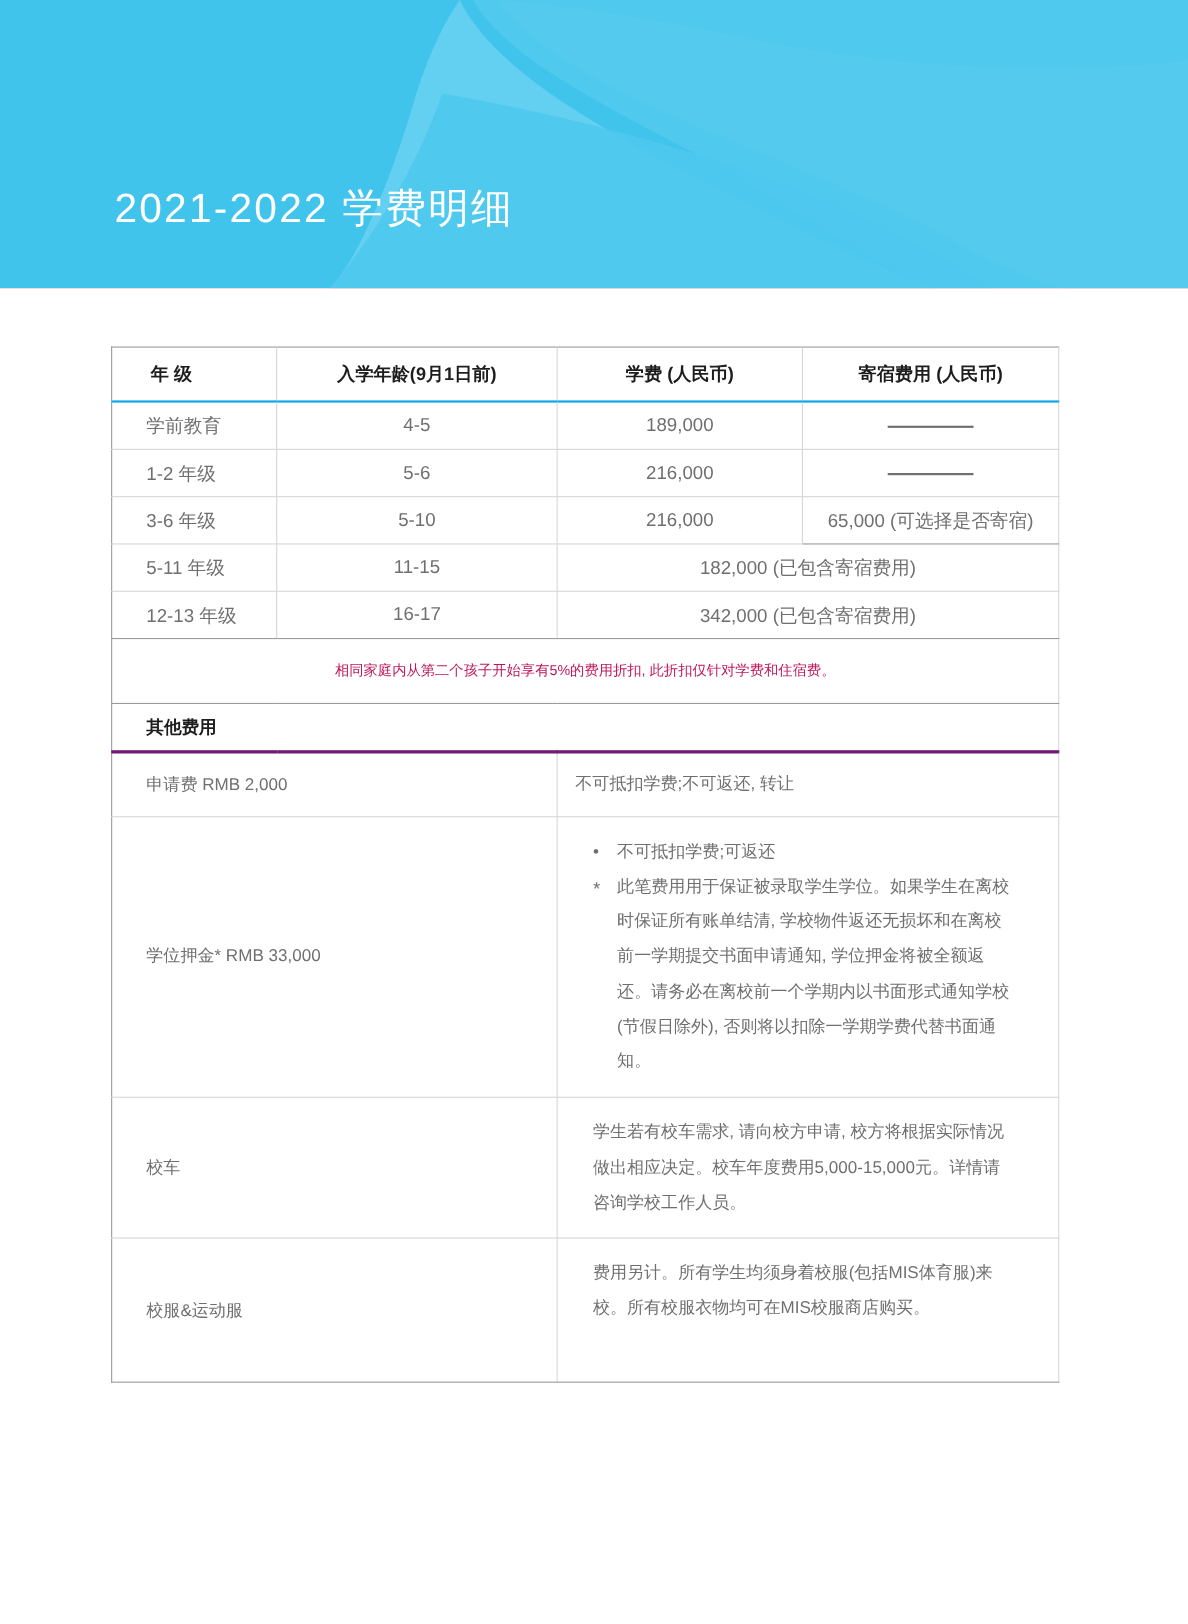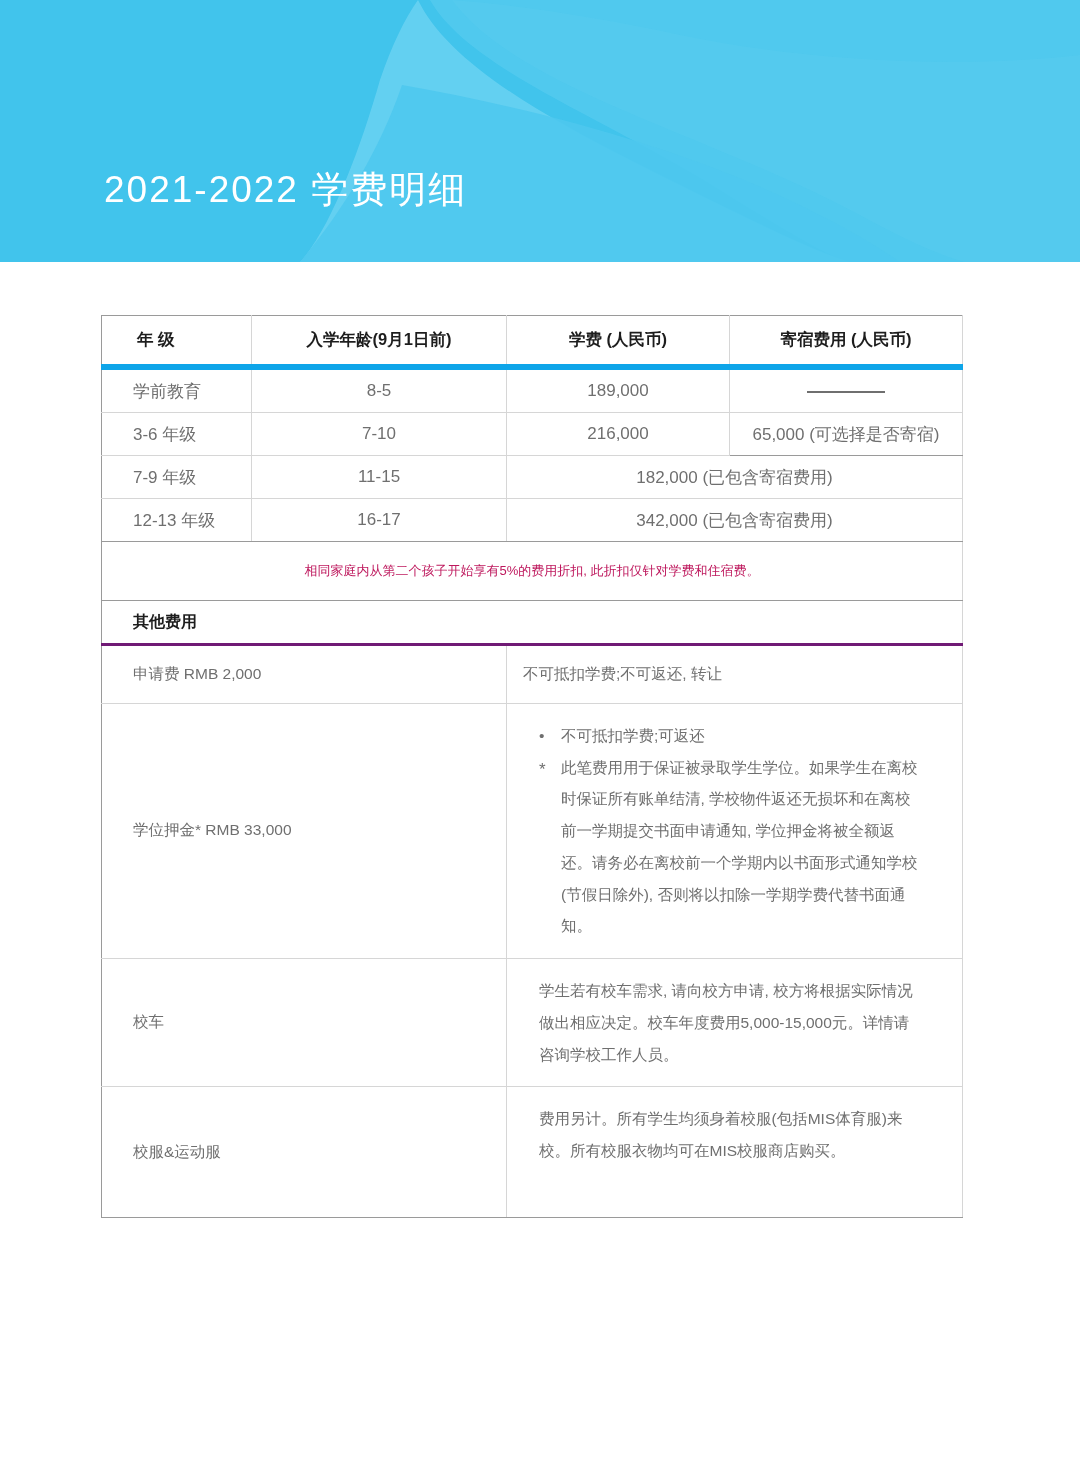--- a/index.html
+++ b/index.html
@@ -65,21 +65,21 @@
 
   .col-grade  { width: 150px; }
   .col-age    { width: 255px; }
   .col-tuition{ width: 223px; }
   .col-board  { width: 233px; }
 
   
   tr.head-row td {
     height: 48px;
     border-top: 1px solid #9a9a9a;
-    border-bottom: 6px solid #0ea5e9;
+    border-bottom: 2px solid #0ea5e9;
     color: #1d1d1d;
     font-weight: bold;
     font-size: 16.5px;
     text-align: center;
   }
   tr.head-row td.grade-head {
     text-align: left;
     padding-left: 35px;
   }
 
@@ -182,35 +182,41 @@
   <tbody>
     <tr class="head-row">
       <td class="grade-head outer-left">年 级</td>
       <td>入学年龄(9月1日前)</td>
       <td>学费 (人民币)</td>
       <td>寄宿费用 (人民币)</td>
     </tr>
 
     <tr class="data-row">
       <td class="grade-cell outer-left">学前教育</td>
-      <td>8-5</td>
+      <td>4-5</td>
       <td>189,000</td>
       <td><span class="dash"></span></td>
     </tr>
 
+    <tr class="data-row">
+      <td class="grade-cell outer-left">1-2 年级</td>
+      <td>5-6</td>
+      <td>216,000</td>
+      <td><span class="dash"></span></td>
+    </tr>
 
     <tr class="data-row">
       <td class="grade-cell outer-left">3-6 年级</td>
-      <td>7-10</td>
+      <td>5-10</td>
       <td>216,000</td>
       <td class="thick-bottom">65,000 (可选择是否寄宿)</td>
     </tr>
 
     <tr class="data-row">
-      <td class="grade-cell outer-left">7-9 年级</td>
+      <td class="grade-cell outer-left">5-11 年级</td>
       <td>11-15</td>
       <td colspan="2">182,000 (已包含寄宿费用)</td>
     </tr>
 
     <tr class="data-row">
       <td class="grade-cell outer-left thick-bottom">12-13 年级</td>
       <td class="thick-bottom">16-17</td>
       <td colspan="2" class="thick-bottom">342,000 (已包含寄宿费用)</td>
     </tr>
 

